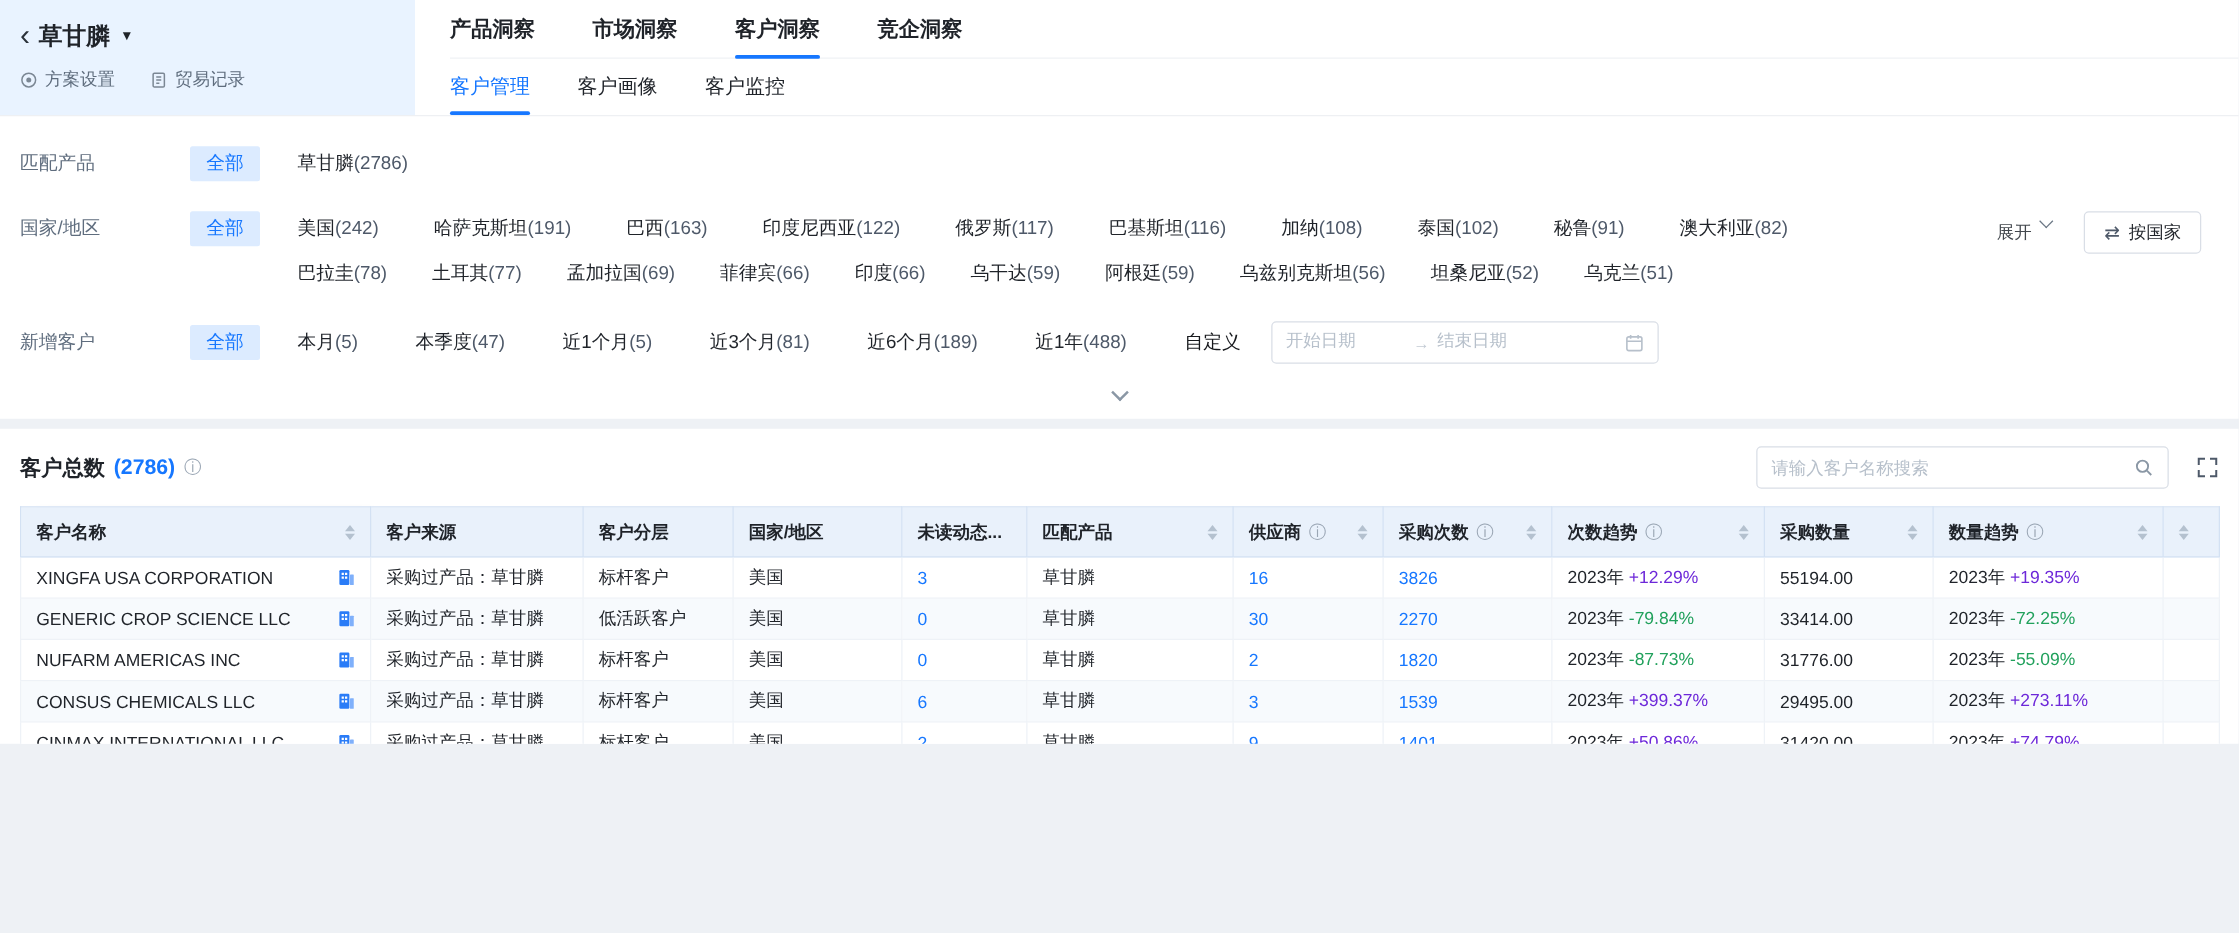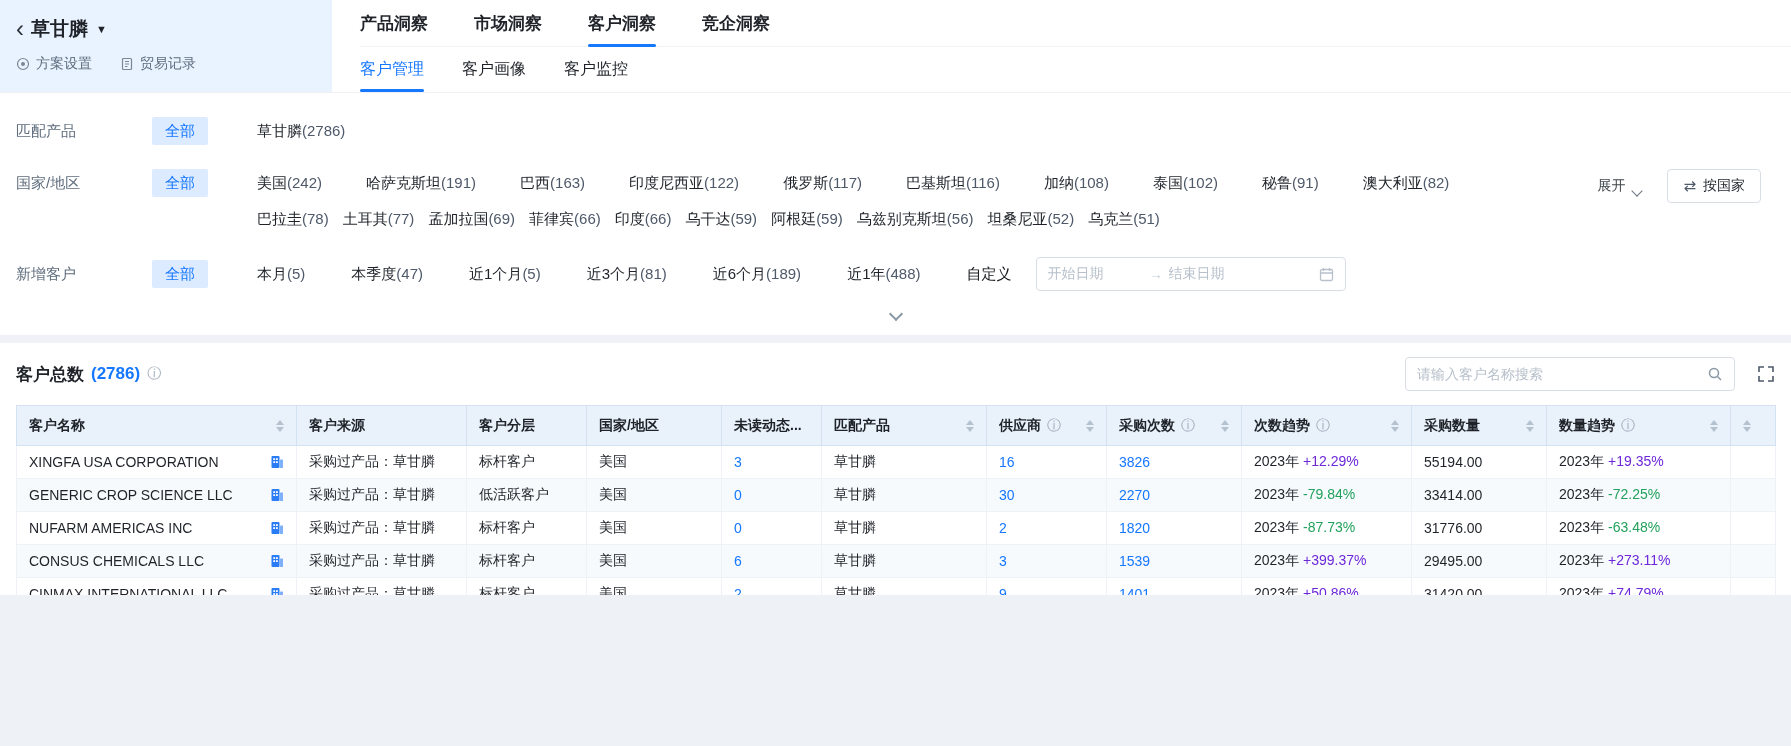--- a/index.html
+++ b/index.html
@@ -29,27 +29,27 @@
   .stab.act-true { color: #1677ff; }
   .stab.act-true::after { content: ""; position: absolute; left: 0; right: 0; bottom: 0; height: 3px; background: #1677ff; border-radius: 2px; }
 
   
   .filter-card { background: #fff; border-top: 1px solid #eef0f3; padding-bottom: 8px; }
   .filter-title { font-size: 16px; font-weight: 700; padding: 20px 16px 0; }
   .frow { display: flex; align-items: flex-start; padding: 0 16px; margin-top: 24px; font-size: 15px; }
   .row-newcust { align-items: center; }
   .flabel { flex: none; width: 136px; color: #5f6d7e; line-height: 28px; }
   .chip-all { flex: none; background: #dcebff; color: #1677ff; border-radius: 2px; padding: 0 13px; height: 28px; line-height: 28px; margin-right: 30px; cursor: pointer; }
-  .opts { display: flex; gap: 44px; line-height: 28px; flex-wrap: nowrap; margin-left: 19px; }
+  .opts { display: flex; gap: 44px; line-height: 28px; flex-wrap: nowrap; }
   .opt { cursor: pointer; white-space: nowrap; }
   .opt .cnt { color: #4e5969; }
   .country-main { flex: 1; min-width: 0; }
-  .country-line2 { margin-top: 8px; gap: 14px; }
+  .country-line2 { margin-top: 8px; gap: 36px; }
   .country-right { flex: none; display: flex; align-items: center; gap: 26px; margin-left: 16px; padding-right: 14px; }
-  .expand-link { display: flex; align-items: flex-end; gap: 8px; color: #42474d; font-size: 14px; cursor: pointer; }
+  .expand-link { display: flex; align-items: flex-start; gap: 8px; color: #42474d; font-size: 14px; cursor: pointer; }
   .chev { width: 8px; height: 8px; border-right: 1.5px solid #6b7785; border-bottom: 1.5px solid #6b7785; transform: rotate(45deg); margin-top: -4px; }
   .by-country-btn { display: flex; align-items: center; gap: 7px; height: 34px; padding: 0 15px; border: 1px solid #d9dee6; border-radius: 4px; background: #fff; font-size: 14px; color: #1f2329; cursor: pointer; font-family: inherit; }
   .swap-icon { font-size: 15px; color: #4e5969; }
   .row-newcust .opts { gap: 46px; }
   .custom-label { margin-left: 46px; color: #16181c; line-height: 28px; cursor: pointer; white-space: nowrap; }
   .date-range { margin-left: 24px; width: 310px; height: 34px; border: 1px solid #d9dee6; border-radius: 4px; display: flex; align-items: center; padding: 0 11px; gap: 6px; background: #fff; }
   .date-input { border: none; outline: none; width: 96px; font-size: 14px; font-family: Liberation Mono, monospace; color: #1f2329; background: transparent; }
   .date-input::placeholder { color: #b7c0cb; }
   .range-arrow { color: #c3cbd4; font-size: 13px; }
   .cal-icon { margin-left: auto; display: flex; cursor: pointer; }
@@ -469,21 +469,21 @@
           </td>
           <td>采购过产品：草甘膦</td>
           <td>标杆客户</td>
           <td>美国</td>
           <td><span class="blue">0</span></td>
           <td>草甘膦</td>
           <td><span class="blue">2</span></td>
           <td><span class="blue">1820</span></td>
           <td><span>2023年</span> <span class="trend-down">-87.73%</span></td>
           <td>31776.00</td>
-          <td><span>2023年</span> <span class="trend-down">-63.48%</span></td>
+          <td><span>2023年</span> <span class="trend-down">-55.09%</span></td>
           <td></td>
         </tr>
 
         <tr>
           <td>
             <div class="name-cell">
               <span class="name-text">CONSUS CHEMICALS LLC</span>
               <svg class="co-icon" width="14" height="14" viewBox="0 0 14 14">
                 <rect x="1.5" y="1" width="8" height="12" rx="1" fill="#2a7cf7"></rect>
                 <rect x="3.3" y="3.2" width="1.8" height="1.8" fill="#fff"></rect>

